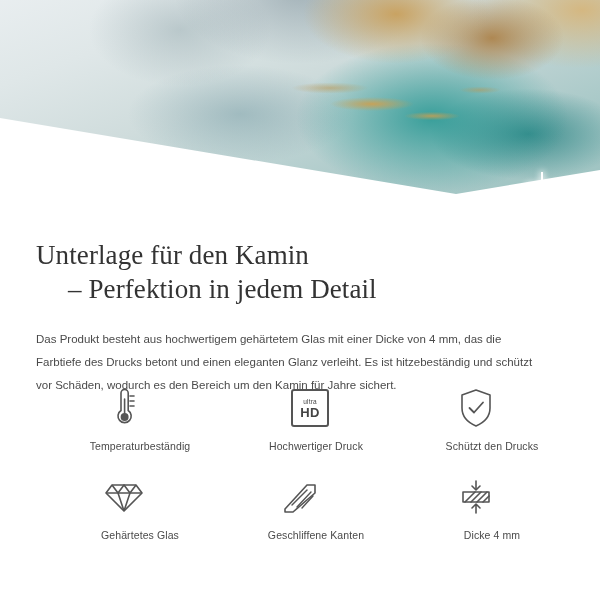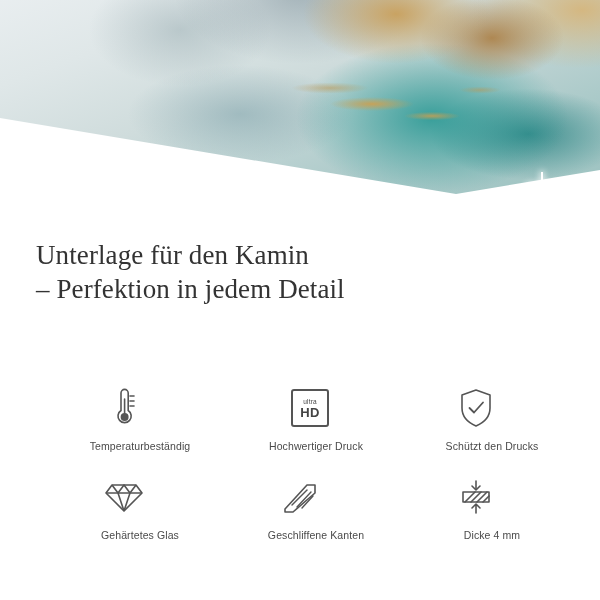--- a/index.html
+++ b/index.html
@@ -101,20 +101,21 @@
     width: 520px;
     font-family: "Liberation Serif", serif;
     font-size: 27px;
     line-height: 34px;
     color: #333333;
     font-weight: 400;
     letter-spacing: 0.1px;
   }
   .headline .line2 {
     display: block;
+    margin-left: 32px;
   }
   .body-text {
     margin: 22px 0 0 36px;
     width: 500px;
     font-size: 11.5px;
     line-height: 23px;
     color: #4a4a4a;
   }
 
   
@@ -184,20 +185,21 @@
     <div class="hero-art"></div>
     <div class="hero-edge"></div>
     <div class="sparkle"></div>
   </div>
 
   <div class="content">
     <h1 class="headline">
       <span>Unterlage für den Kamin</span>
       <span class="line2">– Perfektion in jedem Detail</span>
     </h1>
+    <p class="body-text">Das Produkt besteht aus hochwertigem gehärtetem Glas mit einer Dicke von 4 mm, das die Farbtiefe des Drucks betont und einen eleganten Glanz verleiht. Es ist hitzebeständig und schützt vor Schäden, wodurch es den Bereich um den Kamin für Jahre sichert.</p>
   </div>
 
   <div class="features">
 
     <div class="feature-row">
 
       <div class="feature">
         <div class="feature-icon">
           <svg width="40" height="42" viewBox="0 0 40 42">
             <g fill="none" stroke="#555" stroke-width="1.6" stroke-linecap="round">

